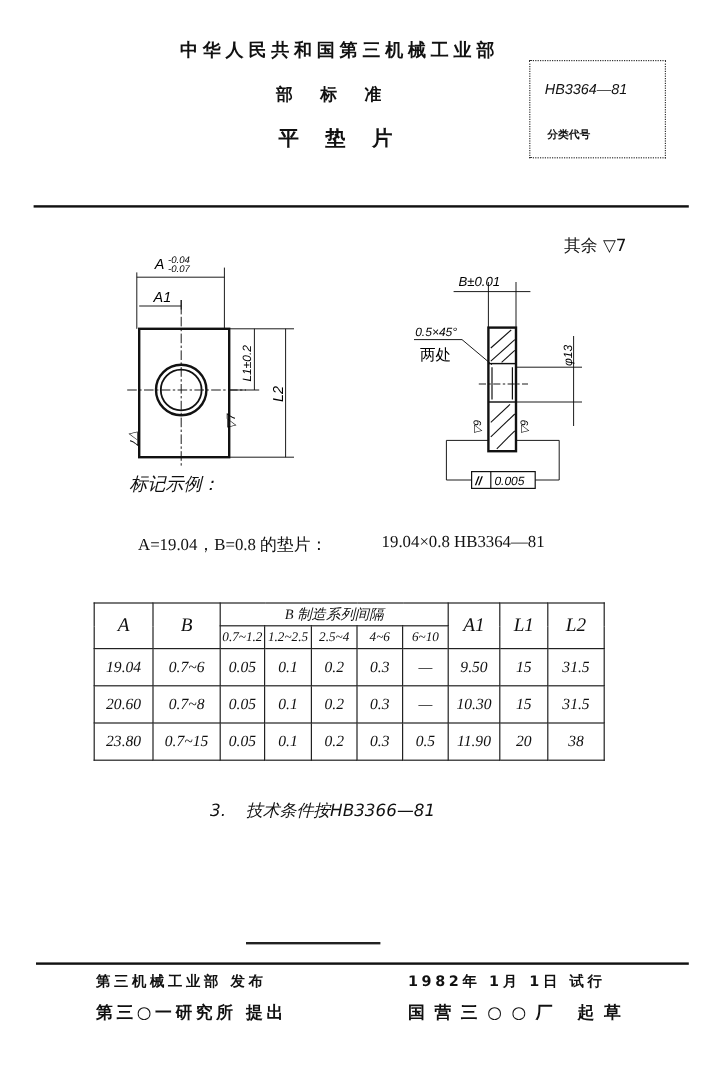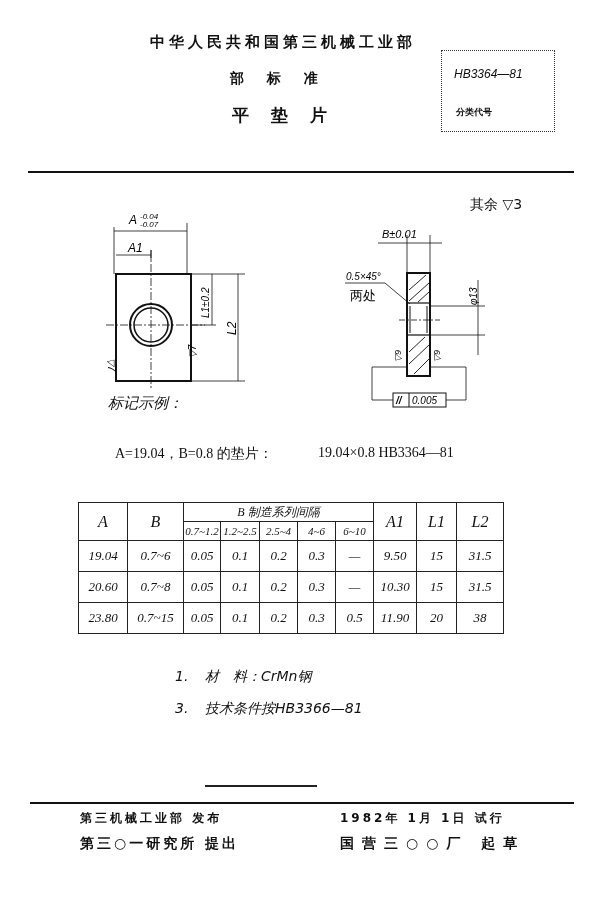--- a/index.html
+++ b/index.html
@@ -37,21 +37,21 @@
 <div class="abs hdr2">部 标 准</div>
 <div class="abs hdr3">平垫片</div>
 
 <div class="abs codebox">
   <span class="code">HB3364—81</span>
   <span class="cls">分类代号</span>
 </div>
 
 <div class="abs rule-top"></div>
 
-<div class="abs rough">其余 ▽3</div>
+<div class="abs rough">其余 ▽7</div>
 
 <svg class="drawing" width="600" height="420" font-family="Liberation Sans, sans-serif" font-style="italic">
   <g stroke="#111" fill="none">
 
     <rect x="116" y="274" width="75" height="107" stroke-width="2"></rect>
     <circle cx="151" cy="325" r="21" stroke-width="2"></circle>
     <circle cx="151" cy="325" r="17" stroke-width="1.5"></circle>
     <line x1="106" y1="325" x2="205" y2="325" stroke-width="0.8" stroke-dasharray="8,2,2,2"></line>
     <line x1="151" y1="250" x2="151" y2="390" stroke-width="0.8" stroke-dasharray="8,2,2,2"></line>
 
@@ -171,21 +171,20 @@
         <td>0.3</td>
         <td>0.5</td>
     <td>11.90</td>
         <td>20</td>
         <td>38</td>
   </tr>
 </tbody>
   </table>
 
 <div class="abs notes">
-  <div><span class="n">1.</span><span>材　料：CrMn钢</span></div>
   <div><span class="n">3.</span><span>技术条件按HB3366—81</span></div>
 </div>
 
 <div class="abs short-rule"></div>
 <div class="abs rule-bot"></div>
 
 <div class="abs foot" style="left:80px;top:810px">第三机械工业部 发布</div>
 <div class="abs foot" style="left:340px;top:810px">1982年 1月 1日 试行</div>
 <div class="abs foot" style="left:80px;top:835px;font-size:14px">第三○一研究所 提出</div>
 <div class="abs foot" style="left:340px;top:835px;font-size:14px;letter-spacing:8px">国营三○○厂 起草</div>

